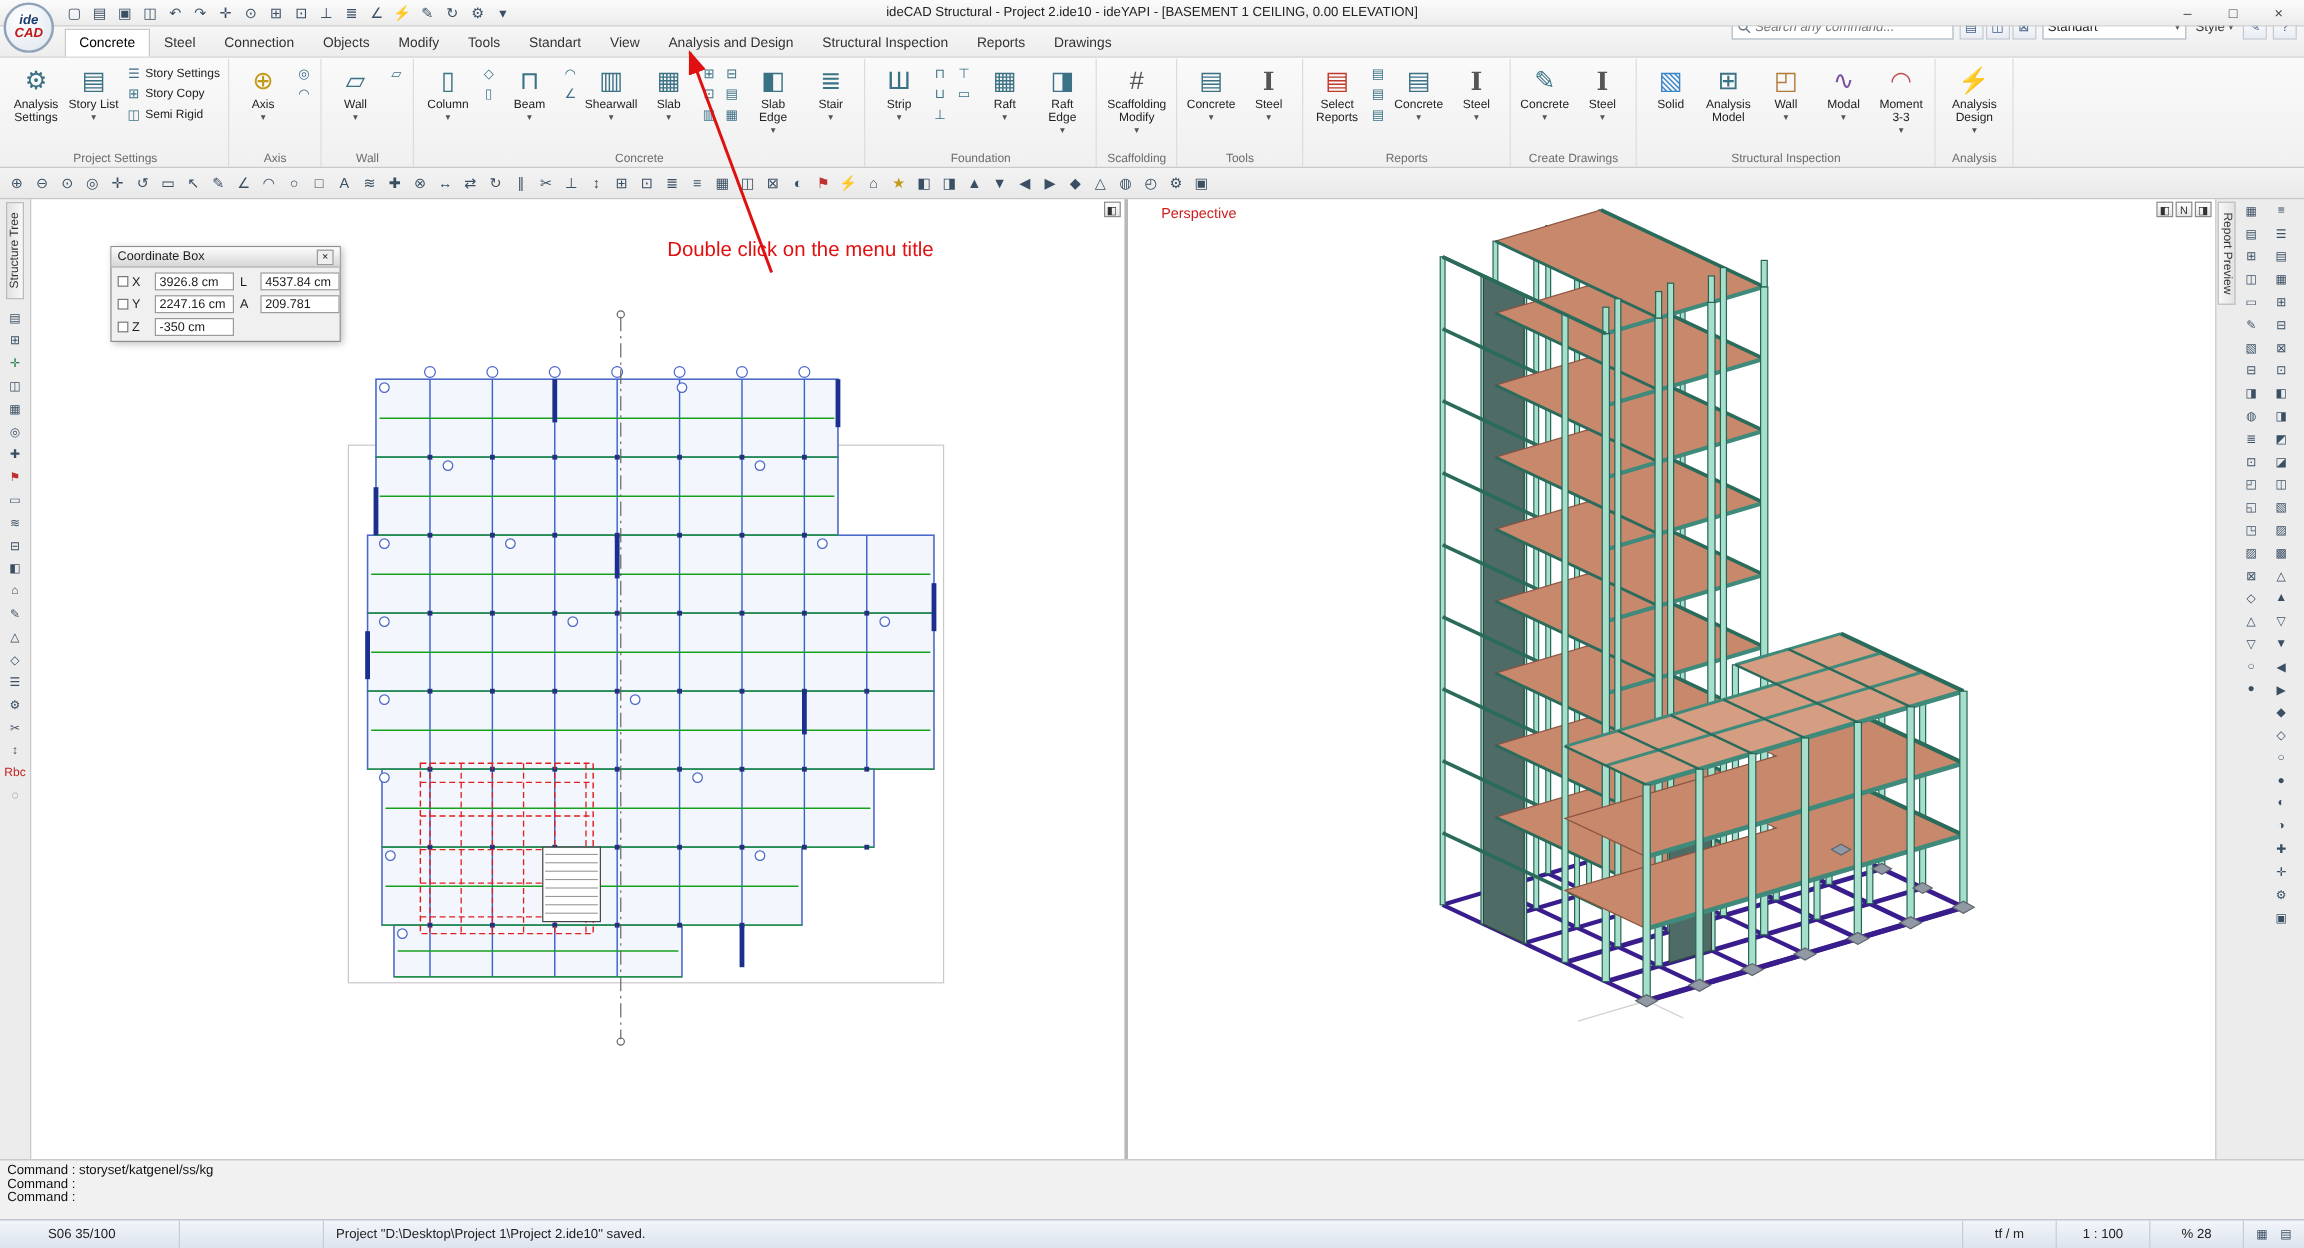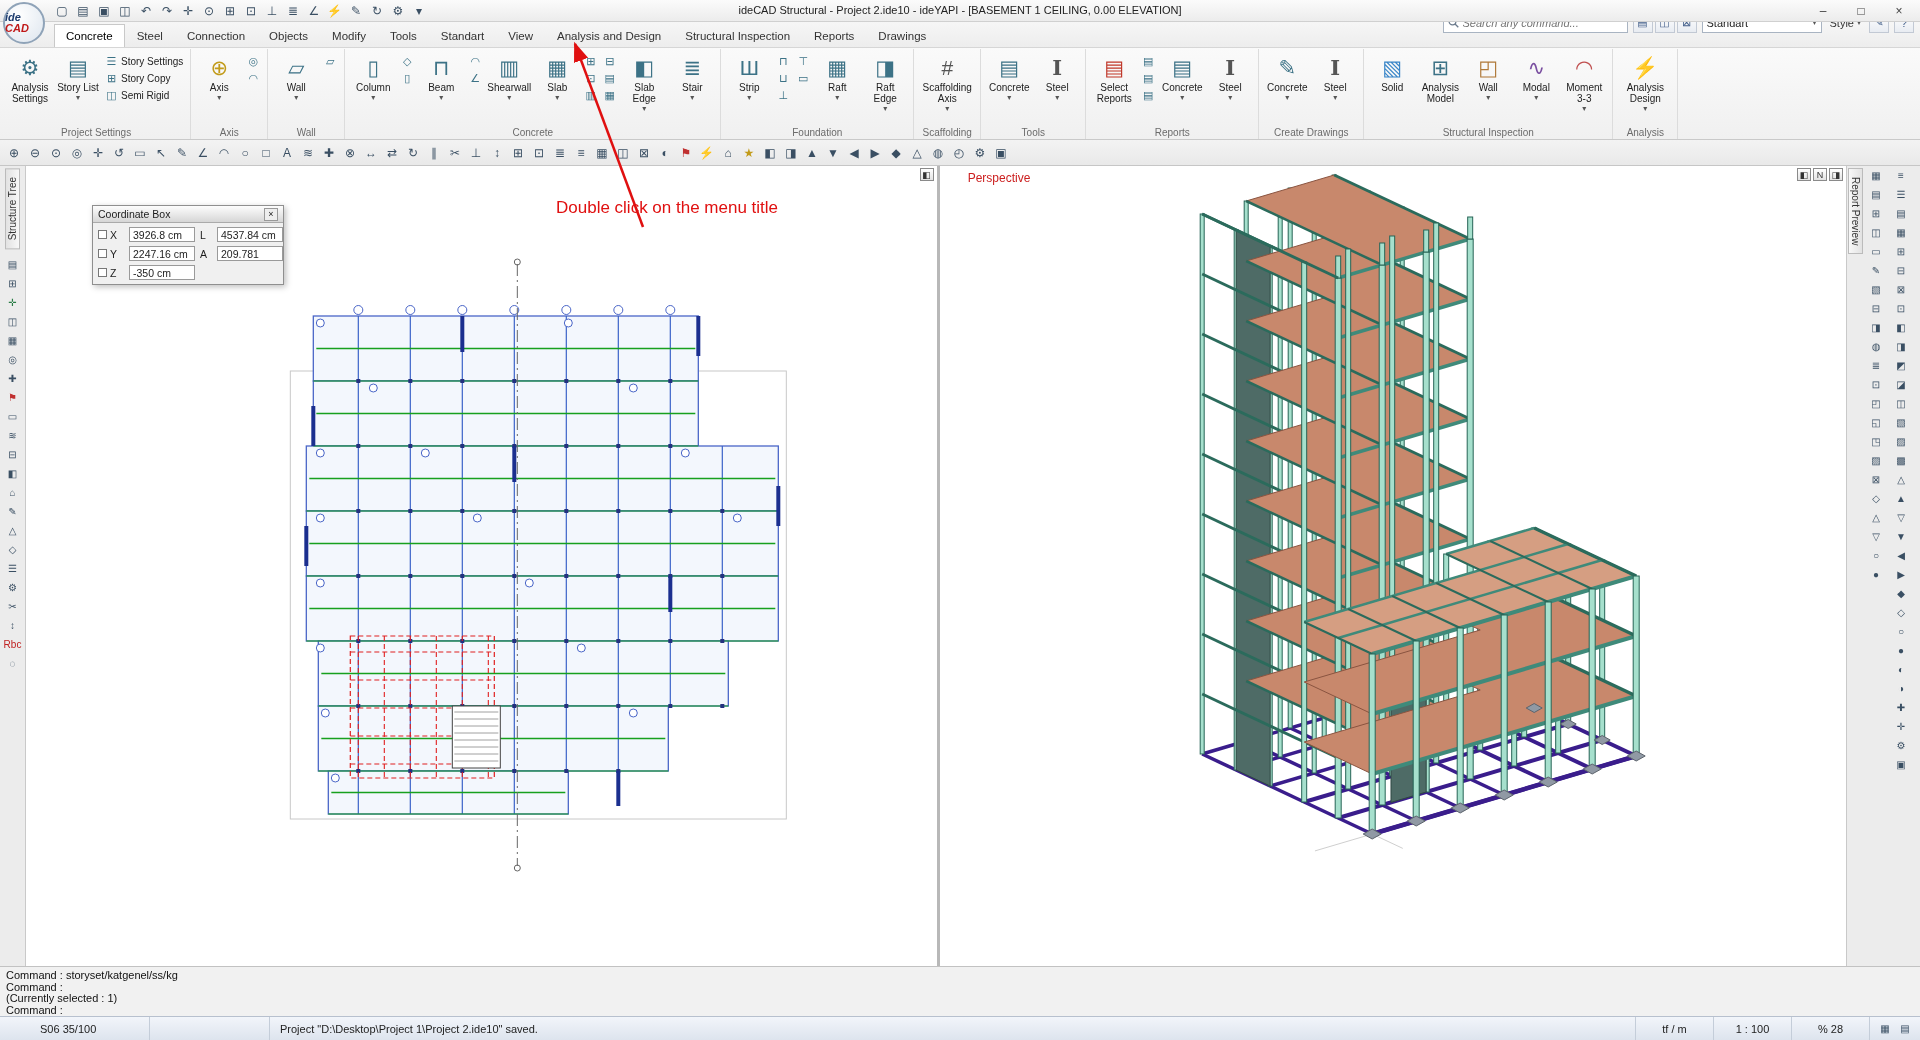--- a/index.html
+++ b/index.html
@@ -1,20 +1,20 @@
 <!DOCTYPE html>
 <html><head>
 <meta charset="utf-8">
 <style>
 *{margin:0;padding:0;box-sizing:border-box}
 html,body{width:1920px;height:1040px;overflow:hidden;font-family:"Liberation Sans",sans-serif;font-size:11px;color:#1c1c1c;background:#e9e9e9}
 #app{position:absolute;inset:0}
 
 #titlebar{position:absolute;left:0;top:0;width:100%;height:22px;background:linear-gradient(#fbfbfb,#ececec);border-bottom:1px solid #d0d0d0;z-index:30}
-#logo{position:absolute;left:3px;top:2px;width:42px;height:42px;border-radius:50%;background:radial-gradient(circle at 35% 30%,#ffffff,#dde5ee);border:2px solid #8fa3b8;z-index:40;display:flex;flex-direction:column;justify-content:center;line-height:11px}
+#logo{position:absolute;left:3px;top:2px;width:42px;height:42px;border-radius:50%;background:radial-gradient(circle at 35% 30%,#ffffff,#dde5ee);border:2px solid #8fa3b8;z-index:40;display:flex;flex-direction:column;align-items:center;justify-content:center;line-height:11px}
 #logo .l1{color:#1d3c6e;font-style:italic;font-weight:bold;font-size:11px}
 #logo .l2{color:#c01818;font-style:italic;font-weight:bold;font-size:11px}
 .qat{position:absolute;left:52px;top:1px;display:flex;gap:1px;align-items:center}
 .ti{width:20px;height:20px;display:flex;align-items:center;justify-content:center;font-size:12px;color:#3a4f63;border:1px solid transparent;border-radius:2px}
 #title-text{position:absolute;left:50%;top:4px;transform:translateX(-50%);font-size:11px;color:#222;white-space:nowrap}
 .winbtns{position:absolute;right:2px;top:0;display:flex;height:21px}
 .winbtn{width:38px;display:flex;align-items:center;justify-content:center;color:#444;font-size:12px}
 
 #menubar{position:absolute;left:0;top:22px;width:100%;height:26px;background:linear-gradient(#f6f6f6,#ededed);border-bottom:1px solid #d6d6d6;z-index:20;display:flex;align-items:flex-end;padding-left:54px}
 .mtab{padding:5px 11px 5px;font-size:11.5px;color:#333;border:1px solid transparent;border-bottom:none;white-space:nowrap}
@@ -336,21 +336,21 @@
           <span class="drop">▾</span>
         </div>
       </div>
       <div class="glabel">Foundation</div>
     </div>
 
     <div class="rgroup">
       <div class="rbtns">
         <div class="bigbtn" style="width:56px">
           <span class="bicon dark">#</span>
-          <span class="blabel" style="max-width:56px">Scaffolding Axis</span>
+          <span class="blabel" style="max-width:56px">Scaffolding Modify</span>
           <span class="drop">▾</span>
         </div>
       </div>
       <div class="glabel">Scaffolding</div>
     </div>
 
     <div class="rgroup">
       <div class="rbtns">
         <div class="bigbtn">
           <span class="bicon">▤</span>
@@ -974,21 +974,20 @@
         <marker id="ah" markerWidth="10" markerHeight="8" refX="7" refY="3" orient="auto">
           <path d="M0,0 L8,3 L0,6 Z" fill="#e01010"></path>
         </marker>
       </defs>
     <line x1="123" y1="197" x2="55" y2="14" stroke="#e01010" stroke-width="2.5" marker-end="url(#ah)"></line>
   </svg>
 
   <div id="cmd">
     <div class="cmd-line">Command : storyset/katgenel/ss/kg</div>
       <div class="cmd-line">Command :</div>
-      <div class="cmd-line">(Currently selected : 1)</div>
       <div class="cmd-line">Command :</div>
   </div>
 
   <div id="statusbar">
     <div class="sb-cell" id="sb-left">S06 35/100</div>
     <div class="sb-cell" id="sb-gap"></div>
     <div class="sb-cell" id="sb-msg">Project "D:\Desktop\Project 1\Project 2.ide10" saved.</div>
     <div class="sb-cell sb-fix">tf / m</div>
     <div class="sb-cell sb-fix">1 : 100</div>
     <div class="sb-cell sb-fix">% 28</div>

